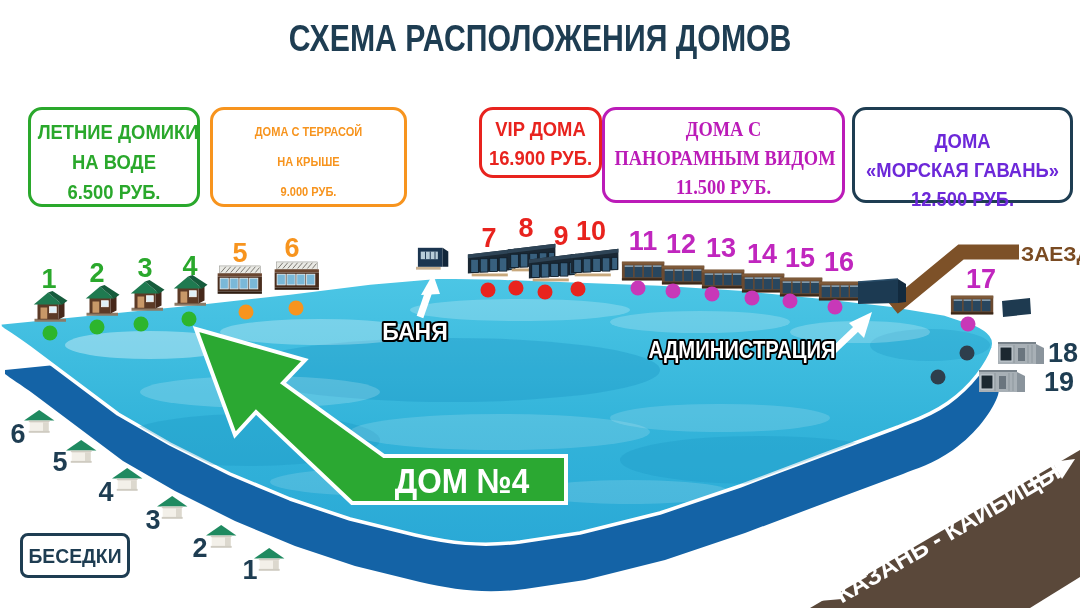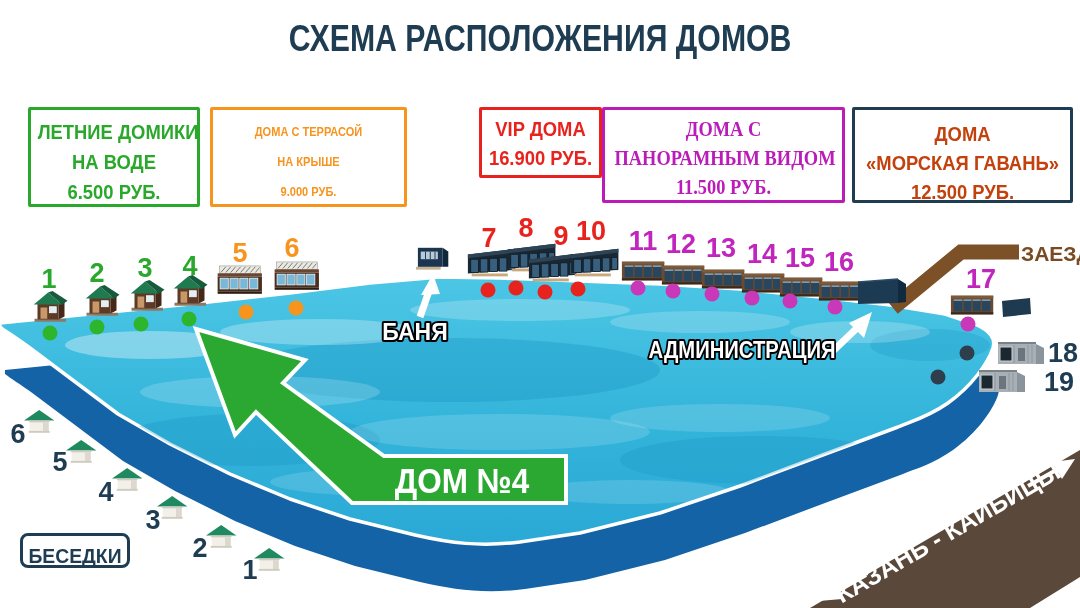--- a/index.html
+++ b/index.html
@@ -1,34 +1,34 @@
 <!DOCTYPE html>
 <html><head>
 <meta charset="utf-8">
 <style>
   html,body{margin:0;padding:0;background:#fff;}
   body{width:1080px;height:608px;position:relative;overflow:hidden;
        font-family:"Liberation Sans",sans-serif;}
   .title{position:absolute;left:0;top:18px;width:1080px;text-align:center;
          font-size:36px;font-weight:bold;color:#1e3d52;white-space:nowrap;}
   .title span{display:inline-block;transform:scaleX(0.84);letter-spacing:0px;}
-  .legend-box{position:absolute;background:#fff;border-radius:2px;
+  .legend-box{position:absolute;background:#fff;border-radius:14px;
               text-align:center;font-weight:bold;box-sizing:border-box;}
   .legend-box div{transform:scaleX(0.92);white-space:nowrap;}
   .lb1{left:28px;top:107px;width:172px;height:100px;border:3px solid #2aa82c;
        color:#2aa82c;font-size:20px;line-height:30px;padding-top:7px;}
   .lb2{left:210px;top:107px;width:197px;height:100px;border:3px solid #f7941e;
        color:#f7941e;font-size:12px;line-height:30px;padding-top:7px;}
   .lb3{left:479px;top:107px;width:123px;height:71px;border:3px solid #e8231e;
        color:#e8231e;font-size:20px;line-height:29px;padding-top:5px;}
   .lb4{left:602px;top:107px;width:243px;height:96px;border:3px solid #bb1bb8;
        color:#bb1bb8;font-size:20px;line-height:29px;padding-top:5px;font-family:Liberation Serif, serif;}
   .lb5{left:852px;top:107px;width:221px;height:96px;border:3px solid #1e3d52;
-       color:#c2410c;font-size:20px;line-height:29px;padding-top:10px;}
-  .gazebo-box{left:20px;top:533px;width:110px;height:35px;border:3px solid #1e3d52;
+       color:#6d28d9;font-size:20px;line-height:29px;padding-top:17px;}
+  .gazebo-box{left:20px;top:533px;width:110px;height:45px;border:3px solid #1e3d52;
        color:#1e3d52;font-size:21px;line-height:39px;border-radius:8px;}
   svg{position:absolute;left:0;top:0;}
   svg text{font-family:"Liberation Sans",sans-serif;font-weight:bold;}
   .outlined{paint-order:stroke;stroke:#000;stroke-width:4px;stroke-linejoin:round;fill:#fff;}
 </style>
 </head>
 <body>
 
 <svg width="1080" height="608" viewBox="0 0 1080 608">
   <defs>

